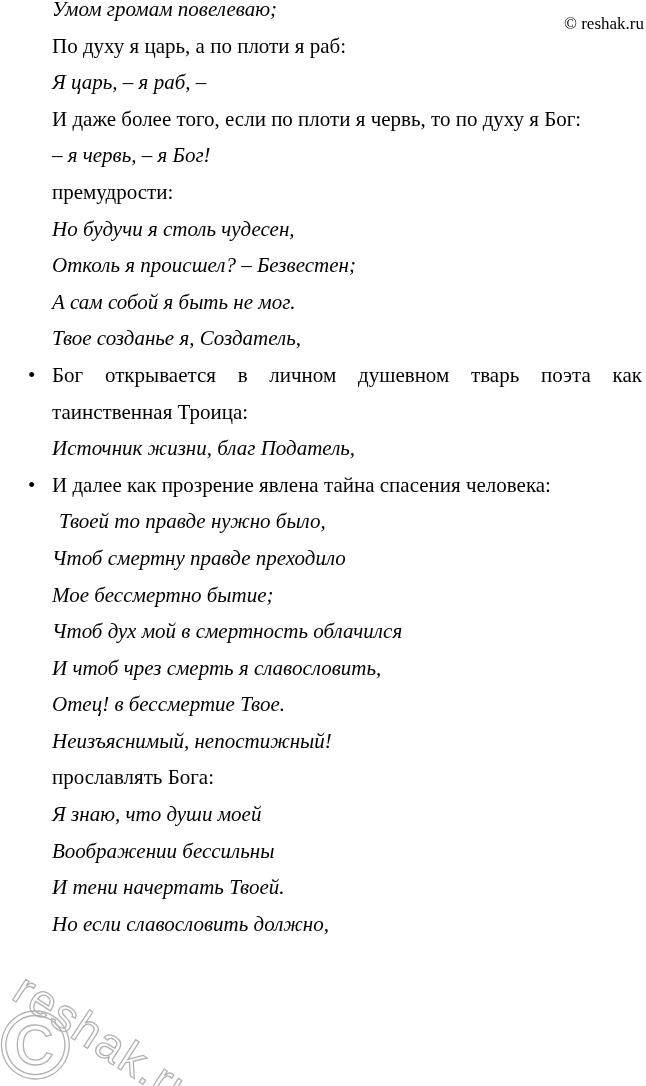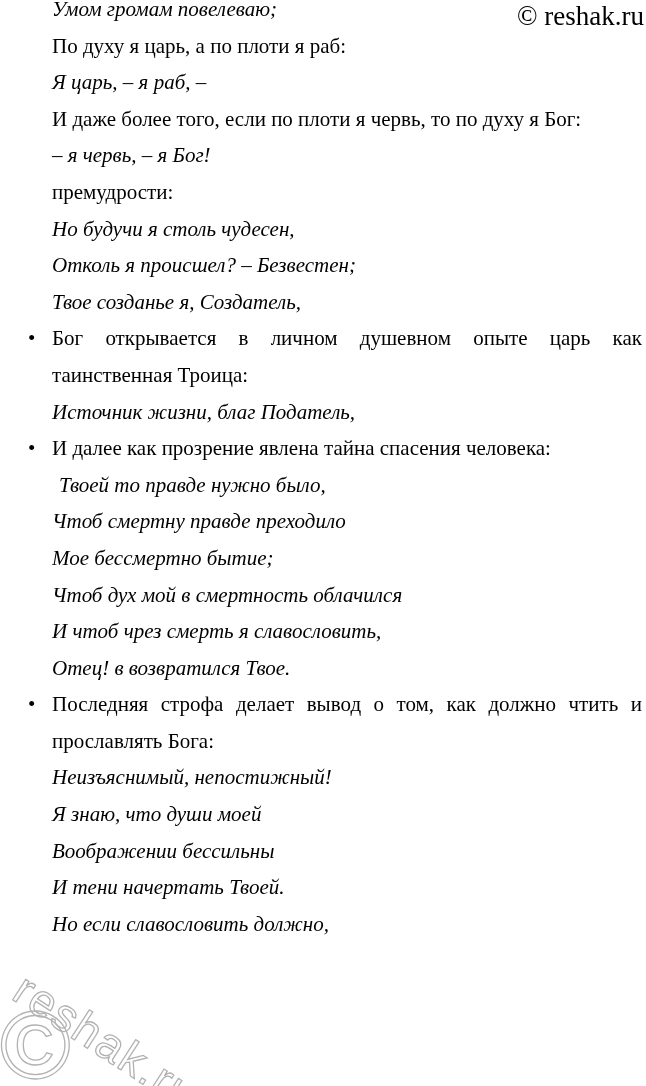--- a/index.html
+++ b/index.html
@@ -11,23 +11,23 @@
     position: relative;
     width: 646px;
     height: 1086px;
     overflow: hidden;
     background: #ffffff;
     color: #000000;
     font-family: "Liberation Serif", serif;
   }
   .copyright {
     position: absolute;
-    top: 4px;
+    top: 12px;
     right: 2px;
-    font-size: 27px;
+    font-size: 17px;
     line-height: 24px;
     white-space: nowrap;
   }
   .content {
     position: absolute;
     left: 52px;
     top: -9px;
     width: 590px;
     font-size: 21px;
     line-height: 36.6px;
@@ -73,34 +73,34 @@
 
   <div class="content">
       <div class="line italic">Умом громам повелеваю;</div>
       <div class="line">По духу я царь, а по плоти я раб:</div>
       <div class="line italic">Я царь, – я раб, –</div>
       <div class="line">И даже более того, если по плоти я червь, то по духу я Бог:</div>
       <div class="line italic">– я червь, – я Бог!</div>
       <div class="line">премудрости:</div>
       <div class="line italic">Но будучи я столь чудесен,</div>
       <div class="line italic">Отколь я происшел? – Безвестен;</div>
+      <div class="line italic">А сам собой я быть не мог.</div>
       <div class="line italic">Твое созданье я, Создатель,</div>
-      <div class="line bullet stretch" data-bullet-char="•">Бог открывается в личном душевном опыте царь как</div>
+      <div class="line bullet stretch" data-bullet-char="•">Бог открывается в личном душевном тварь поэта как</div>
       <div class="line">таинственная Троица:</div>
       <div class="line italic">Источник жизни, благ Податель,</div>
       <div class="line bullet" data-bullet-char="•">И далее как прозрение явлена тайна спасения человека:</div>
       <div class="line italic indent">Твоей то правде нужно было,</div>
       <div class="line italic">Чтоб смертну правде преходило</div>
       <div class="line italic">Мое бессмертно бытие;</div>
       <div class="line italic">Чтоб дух мой в смертность облачился</div>
       <div class="line italic">И чтоб чрез смерть я славословить,</div>
-      <div class="line italic">Отец! в возвратился Твое.</div>
-      <div class="line bullet stretch" data-bullet-char="•">Последняя строфа делает вывод о том, как должно чтить и</div>
+      <div class="line italic">Отец! в бессмертие Твое.</div>
+      <div class="line italic">Неизъяснимый, непостижный!</div>
       <div class="line">прославлять Бога:</div>
-      <div class="line italic">Неизъяснимый, непостижный!</div>
       <div class="line italic">Я знаю, что души моей</div>
       <div class="line italic">Воображении бессильны</div>
       <div class="line italic">И тени начертать Твоей.</div>
       <div class="line italic">Но если славословить должно,</div>
     </div>
 
   <svg class="watermark" width="300" height="200" viewBox="0 0 300 200" xmlns="http://www.w3.org/2000/svg">
     <text x="4" y="160" font-size="96">©</text>
     <text transform="translate(14,80) rotate(33)" x="0" y="0" font-size="46" letter-spacing="2">reshak.ru</text>
   </svg>

